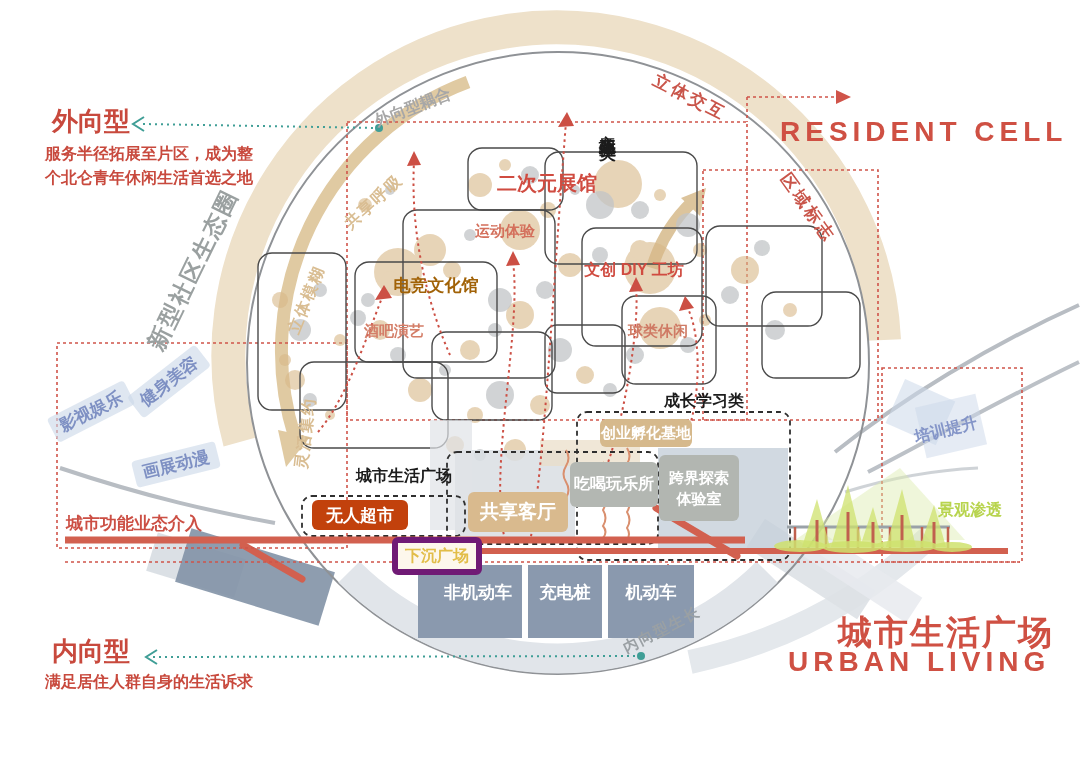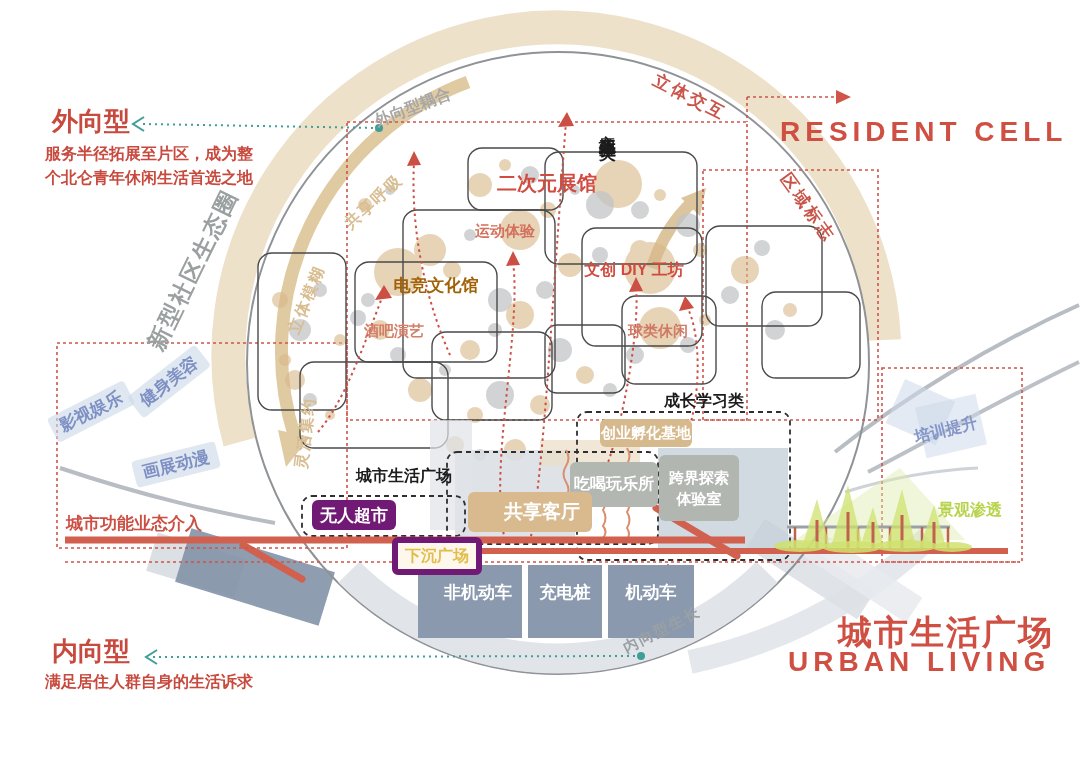--- a/index.html
+++ b/index.html
@@ -268,22 +268,22 @@
 <div class="lbl ctr venue" style="left:634px;top:270px;font-size:16px;color:#d04b40;">文创 DIY 工坊</div>
 <div class="lbl ctr venue" style="left:394px;top:331px;font-size:15px;color:#d47e68;">酒吧演艺</div>
 <div class="lbl ctr venue" style="left:658px;top:331px;font-size:15px;color:#cf7a64;">球类休闲</div>
 
 <div class="boxlbl" style="left:600px;top:419px;width:92px;height:28px;background:#d6b98c;font-size:15px;">创业孵化基地</div>
 <div class="boxlbl" style="left:570px;top:462px;width:88px;height:45px;background:#b3b7b2;font-size:16px;">吃喝玩乐所</div>
 <div class="boxlbl" style="left:659px;top:455px;width:80px;height:66px;background:#b2b6b1;font-size:15px;flex-direction:column;line-height:1.4;">
   <span>跨界探索</span>
   <span>体验室</span>
 </div>
-<div class="boxlbl" style="left:312px;top:500px;width:84px;height:30px;background:#701a75;font-size:17px;">无人超市</div>
-<div class="boxlbl" style="left:468px;top:492px;width:100px;height:40px;background:#d9ba8e;font-size:19px;padding-left:24px;">共享客厅</div>
+<div class="boxlbl" style="left:312px;top:500px;width:96px;height:30px;background:#c2410c;font-size:17px;">无人超市</div>
+<div class="boxlbl" style="left:468px;top:492px;width:100px;height:40px;background:#d9ba8e;font-size:19px;">共享客厅</div>
 <div class="boxlbl" style="left:392px;top:537px;width:78px;height:26px;background:#fdf7ec;color:#e2bd49;font-size:16px;border:6px solid #701a75;">下沉广场</div>
 <div class="boxlbl" style="left:418px;top:578px;width:120px;height:28px;background:transparent;font-size:17px;">非机动车</div>
 <div class="boxlbl" style="left:528px;top:578px;width:74px;height:28px;background:transparent;font-size:17px;">充电桩</div>
 <div class="boxlbl" style="left:608px;top:578px;width:86px;height:28px;background:transparent;font-size:17px;">机动车</div>
 
 <div class="pill" style="left:48px;top:398px;font-size:17px;transform:rotate(-27deg);">影视娱乐</div>
 <div class="pill" style="left:126px;top:368px;font-size:17px;transform:rotate(-38deg);">健身美容</div>
 <div class="pill" style="left:133px;top:451px;font-size:17px;transform:rotate(-14deg);">画展动漫</div>
 <div class="pill" style="left:905px;top:418px;font-size:16px;background:transparent;color:#8495c8;transform:rotate(-14deg);">培训提升</div>
 

